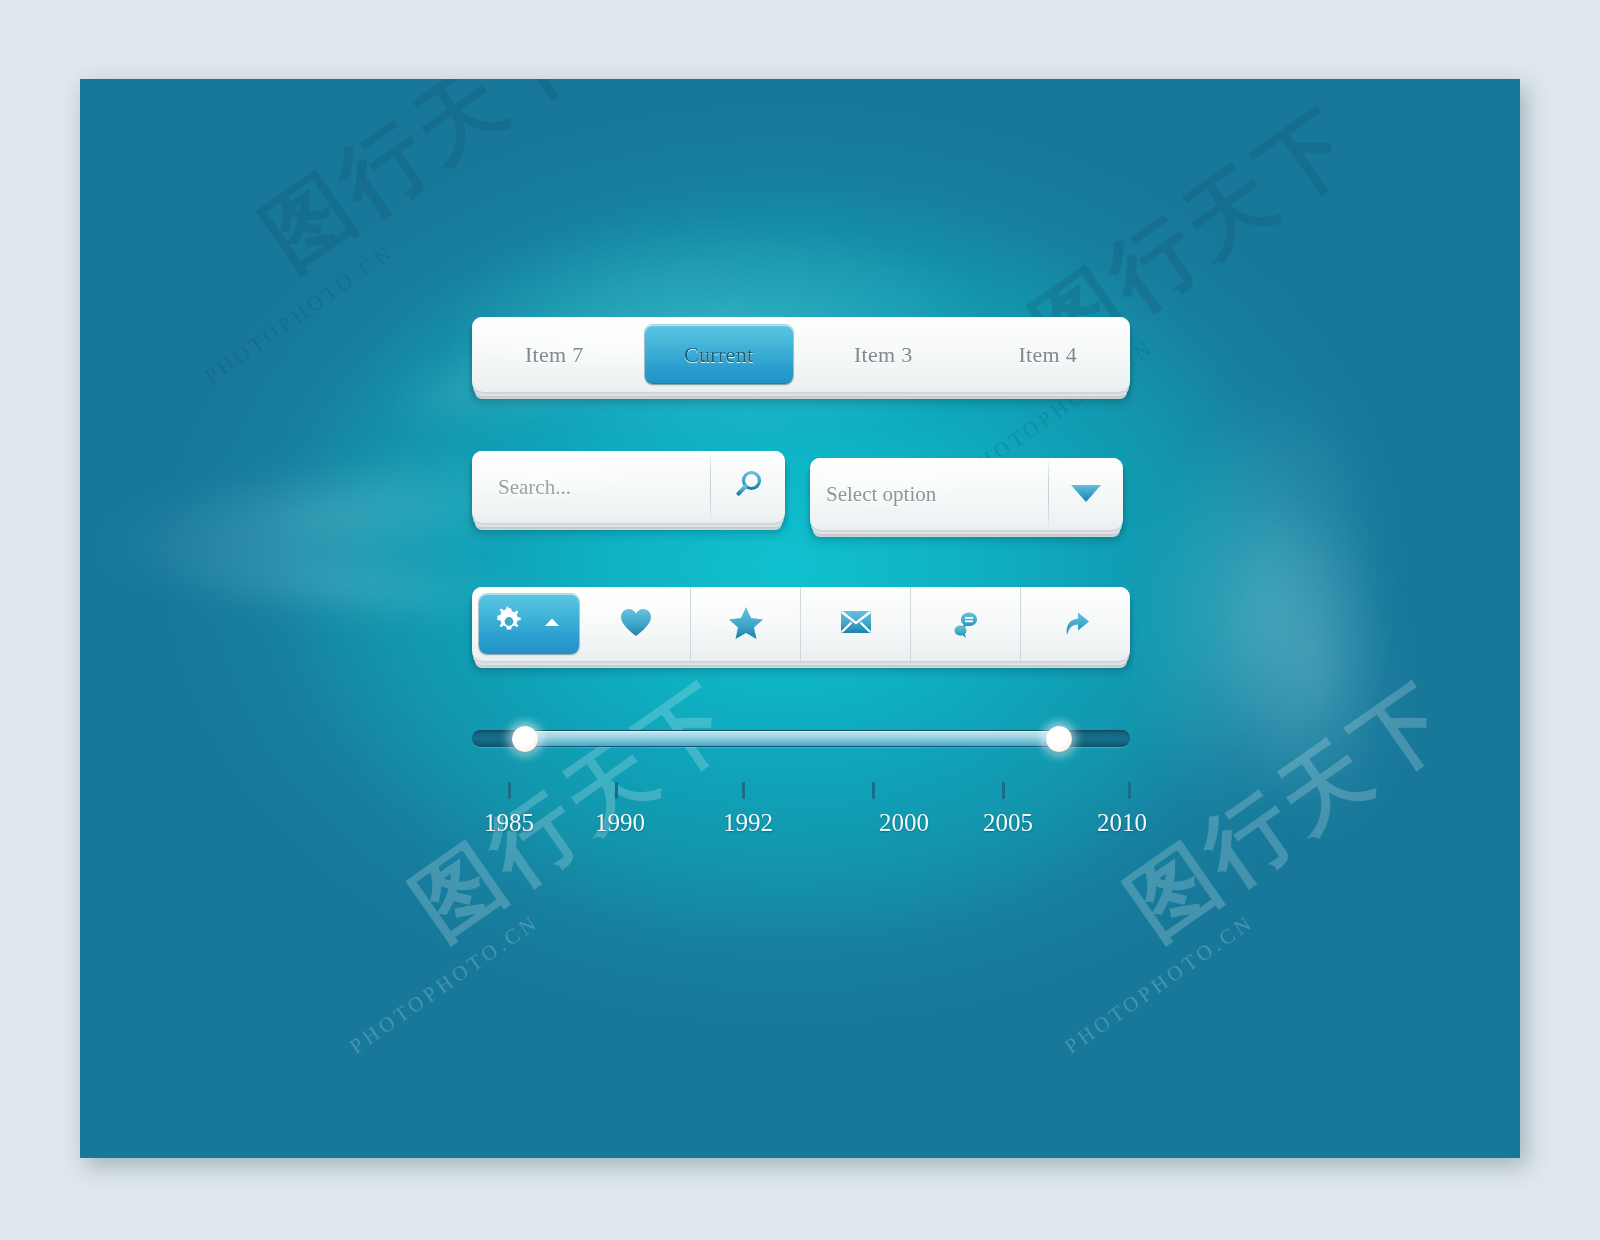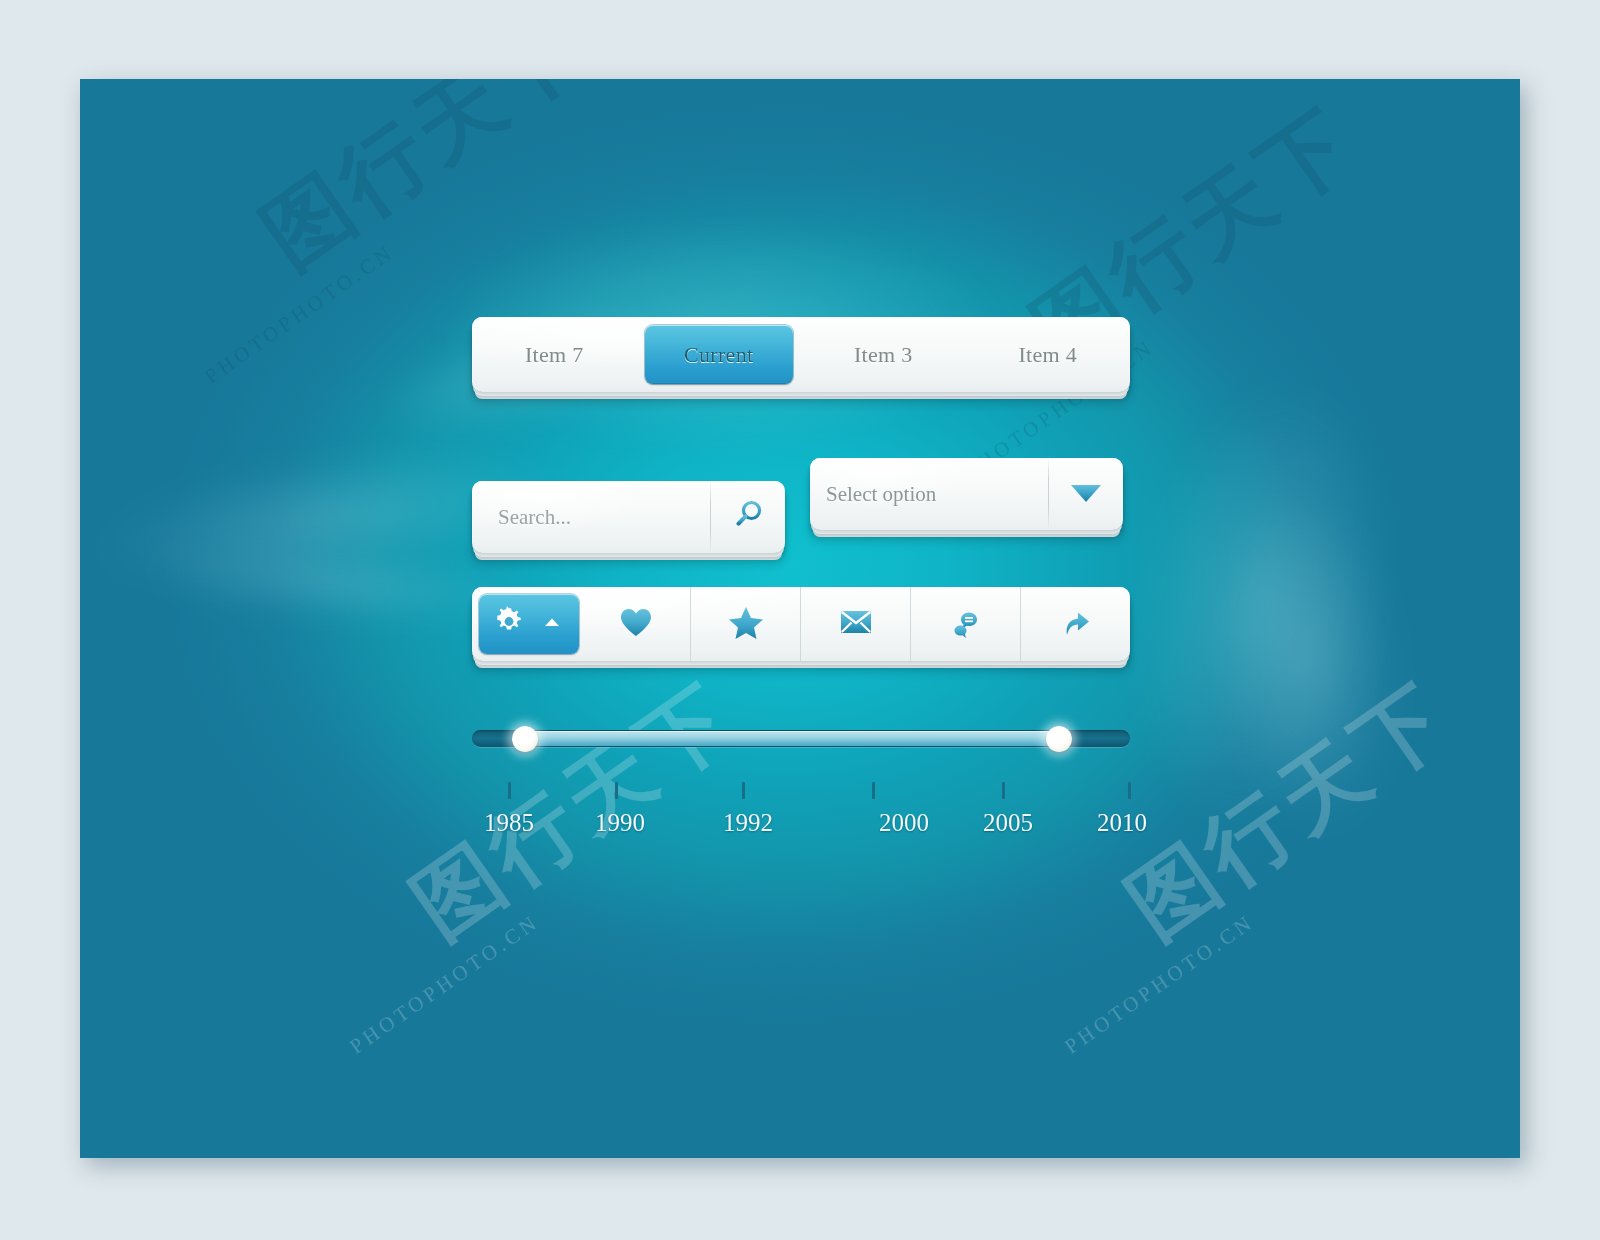--- a/index.html
+++ b/index.html
@@ -121,21 +121,21 @@
     box-shadow:
       0 1px 0 rgba(255,255,255,0.6) inset,
       0 -1px 0 rgba(0,0,0,0.12) inset,
       0 1px 2px rgba(0,0,0,0.25),
       0 0 0 1px rgba(30,120,160,0.35);
     z-index: -1;
   }
 
   
   #searchbar {
-    left: 392px; top: 402px;
+    left: 392px; top: 372px;
     width: 313px; height: 72px;
     display: flex;
     align-items: stretch;
     overflow: hidden;
   }
   #search-input-area {
     flex: 1 1 auto;
     display: flex;
     align-items: center;
     padding-left: 26px;

